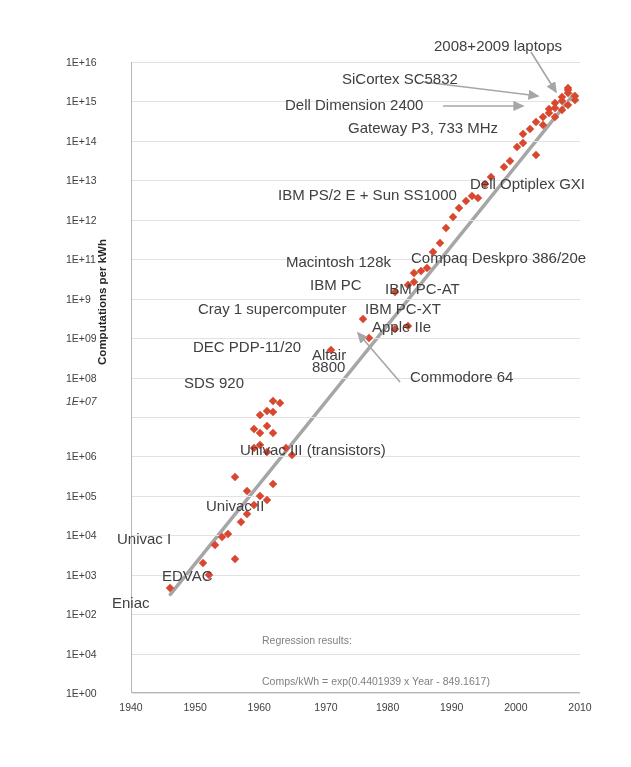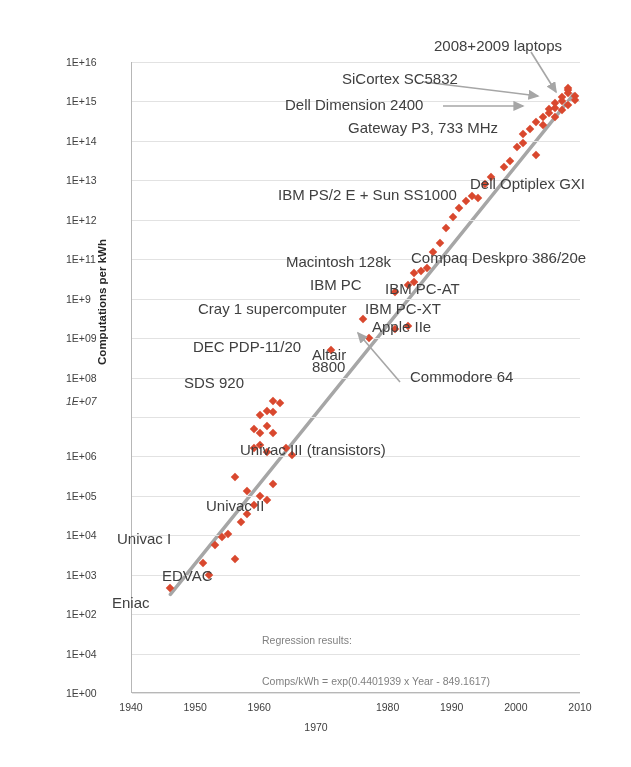--- a/index.html
+++ b/index.html
@@ -244,21 +244,21 @@
       <div class="point" style="left: 442.586px; top: 37.8051px; background: rgb(217, 72, 46);"></div>
       <div class="point" style="left: 436.171px; top: 43.2594px; background: rgb(217, 72, 46);"></div>
       <div class="point" style="left: 429.757px; top: 48.1867px; background: rgb(217, 72, 46);"></div>
       <div class="point" style="left: 423.343px; top: 55.1313px; background: rgb(217, 72, 46);"></div>
     </div>
 
   <div id="x-ticks">
       <div class="xtick" style="left: 0px;">1940</div>
       <div class="xtick" style="left: 64.1429px;">1950</div>
       <div class="xtick" style="left: 128.286px;">1960</div>
-      <div class="xtick" style="left: 185px; margin-top: 20px;">1970</div>
+      <div class="xtick" style="left: 195px;">1970</div>
       <div class="xtick" style="left: 256.571px;">1980</div>
       <div class="xtick" style="left: 320.714px;">1990</div>
       <div class="xtick" style="left: 384.857px;">2000</div>
       <div class="xtick" style="left: 449px;">2010</div>
     </div>
 
   <svg id="arrows">
     <defs>
       <marker id="ah" markerWidth="7" markerHeight="7" refX="6" refY="3.2" orient="auto">
         <path d="M0,0 L7,3.2 L0,6.4 z" fill="#a6a6a6"></path>

